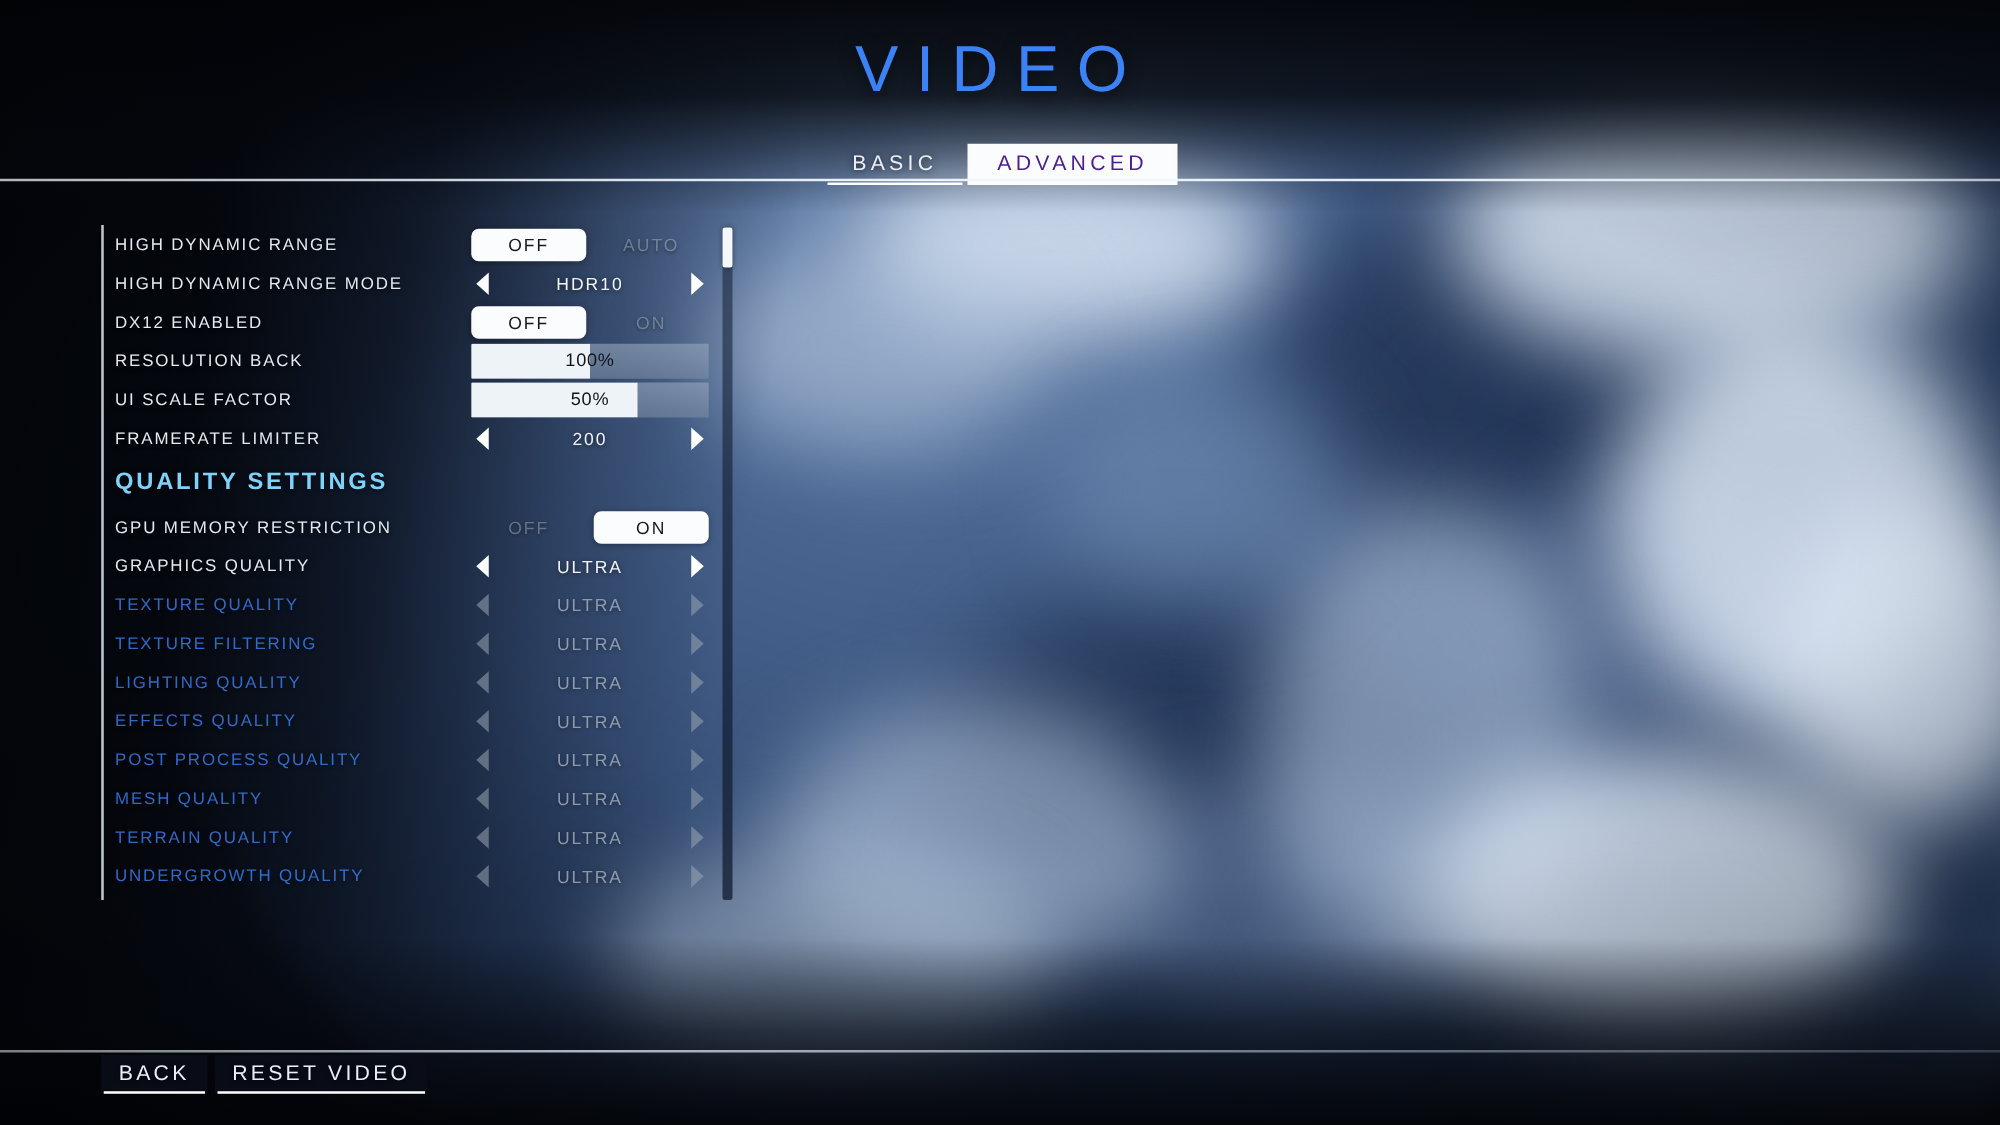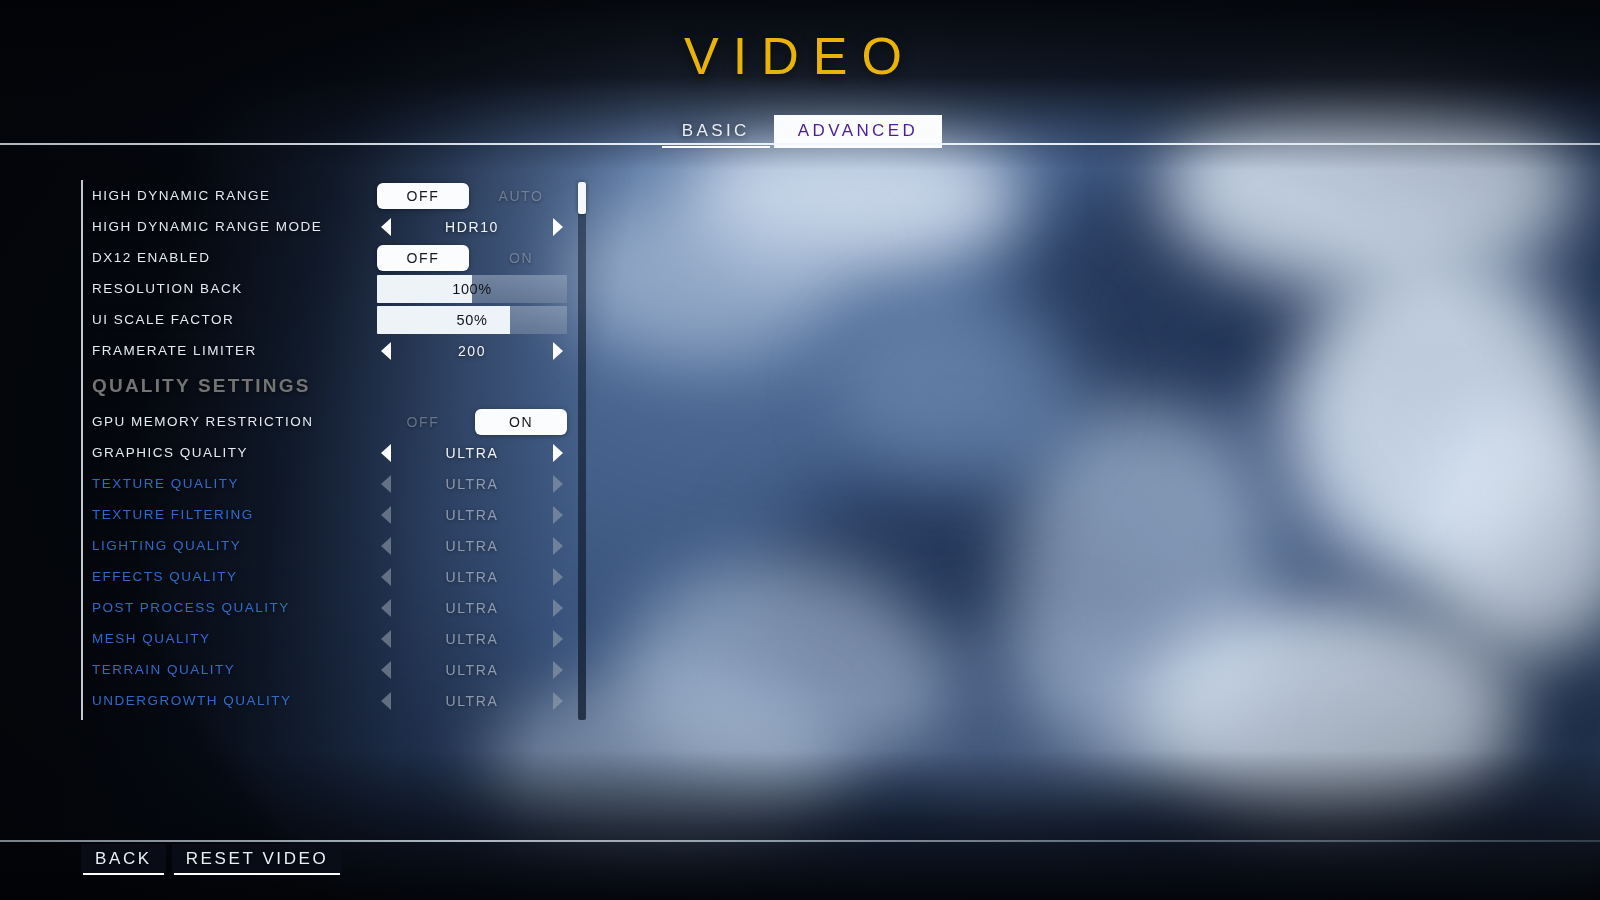--- a/index.html
+++ b/index.html
@@ -72,21 +72,21 @@
     background:radial-gradient(ellipse at 58% 46%, rgba(0,0,0,0) 42%, rgba(0,0,0,.28) 78%, rgba(0,0,0,.55) 100%);
   }
 
   
   #page-title {
     position:absolute; top:26px; left:0; width:1600px;
     text-align:center;
     font-size:52px;
     font-weight:300;
     letter-spacing:14px;
-    color:#eab308;
+    color:#3b82f6;
     text-shadow:0 2px 14px rgba(0,0,0,.7);
   }
 
   #tabs {
     position:absolute; top:115px; left:0; width:1600px;
     display:flex; justify-content:center; align-items:flex-end;
     gap:0;
   }
   .tab {
     font-size:17px;
@@ -142,21 +142,21 @@
   .row.disabled .row-label { color:#3b82f6; opacity:.8; }
 
   .section-head {
     height:40px;
     display:flex; align-items:center;
   }
   .section-head .row-label {
     font-size:19px;
     font-weight:700;
     letter-spacing:2.2px;
-    color:#737373;
+    color:#7dd3fc;
   }
 
   
   .control {
     position:absolute;
     left:296px;
     width:190px;
     height:31px;
     display:flex; align-items:center;
   }

